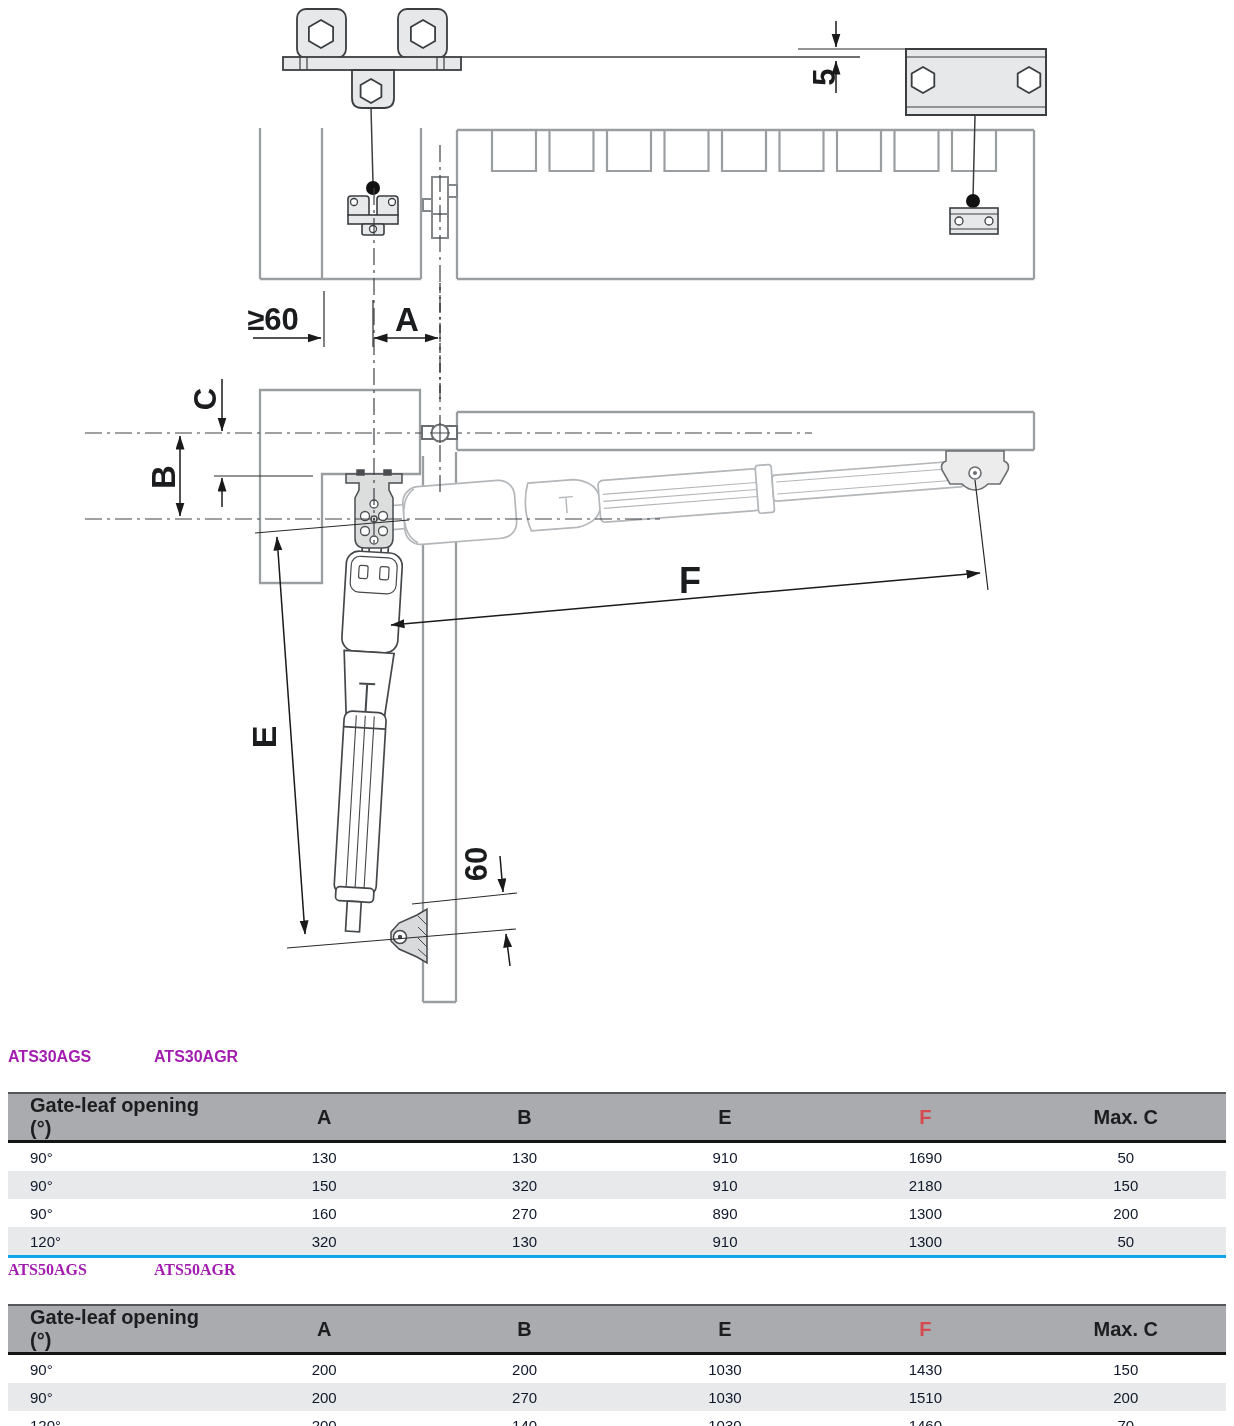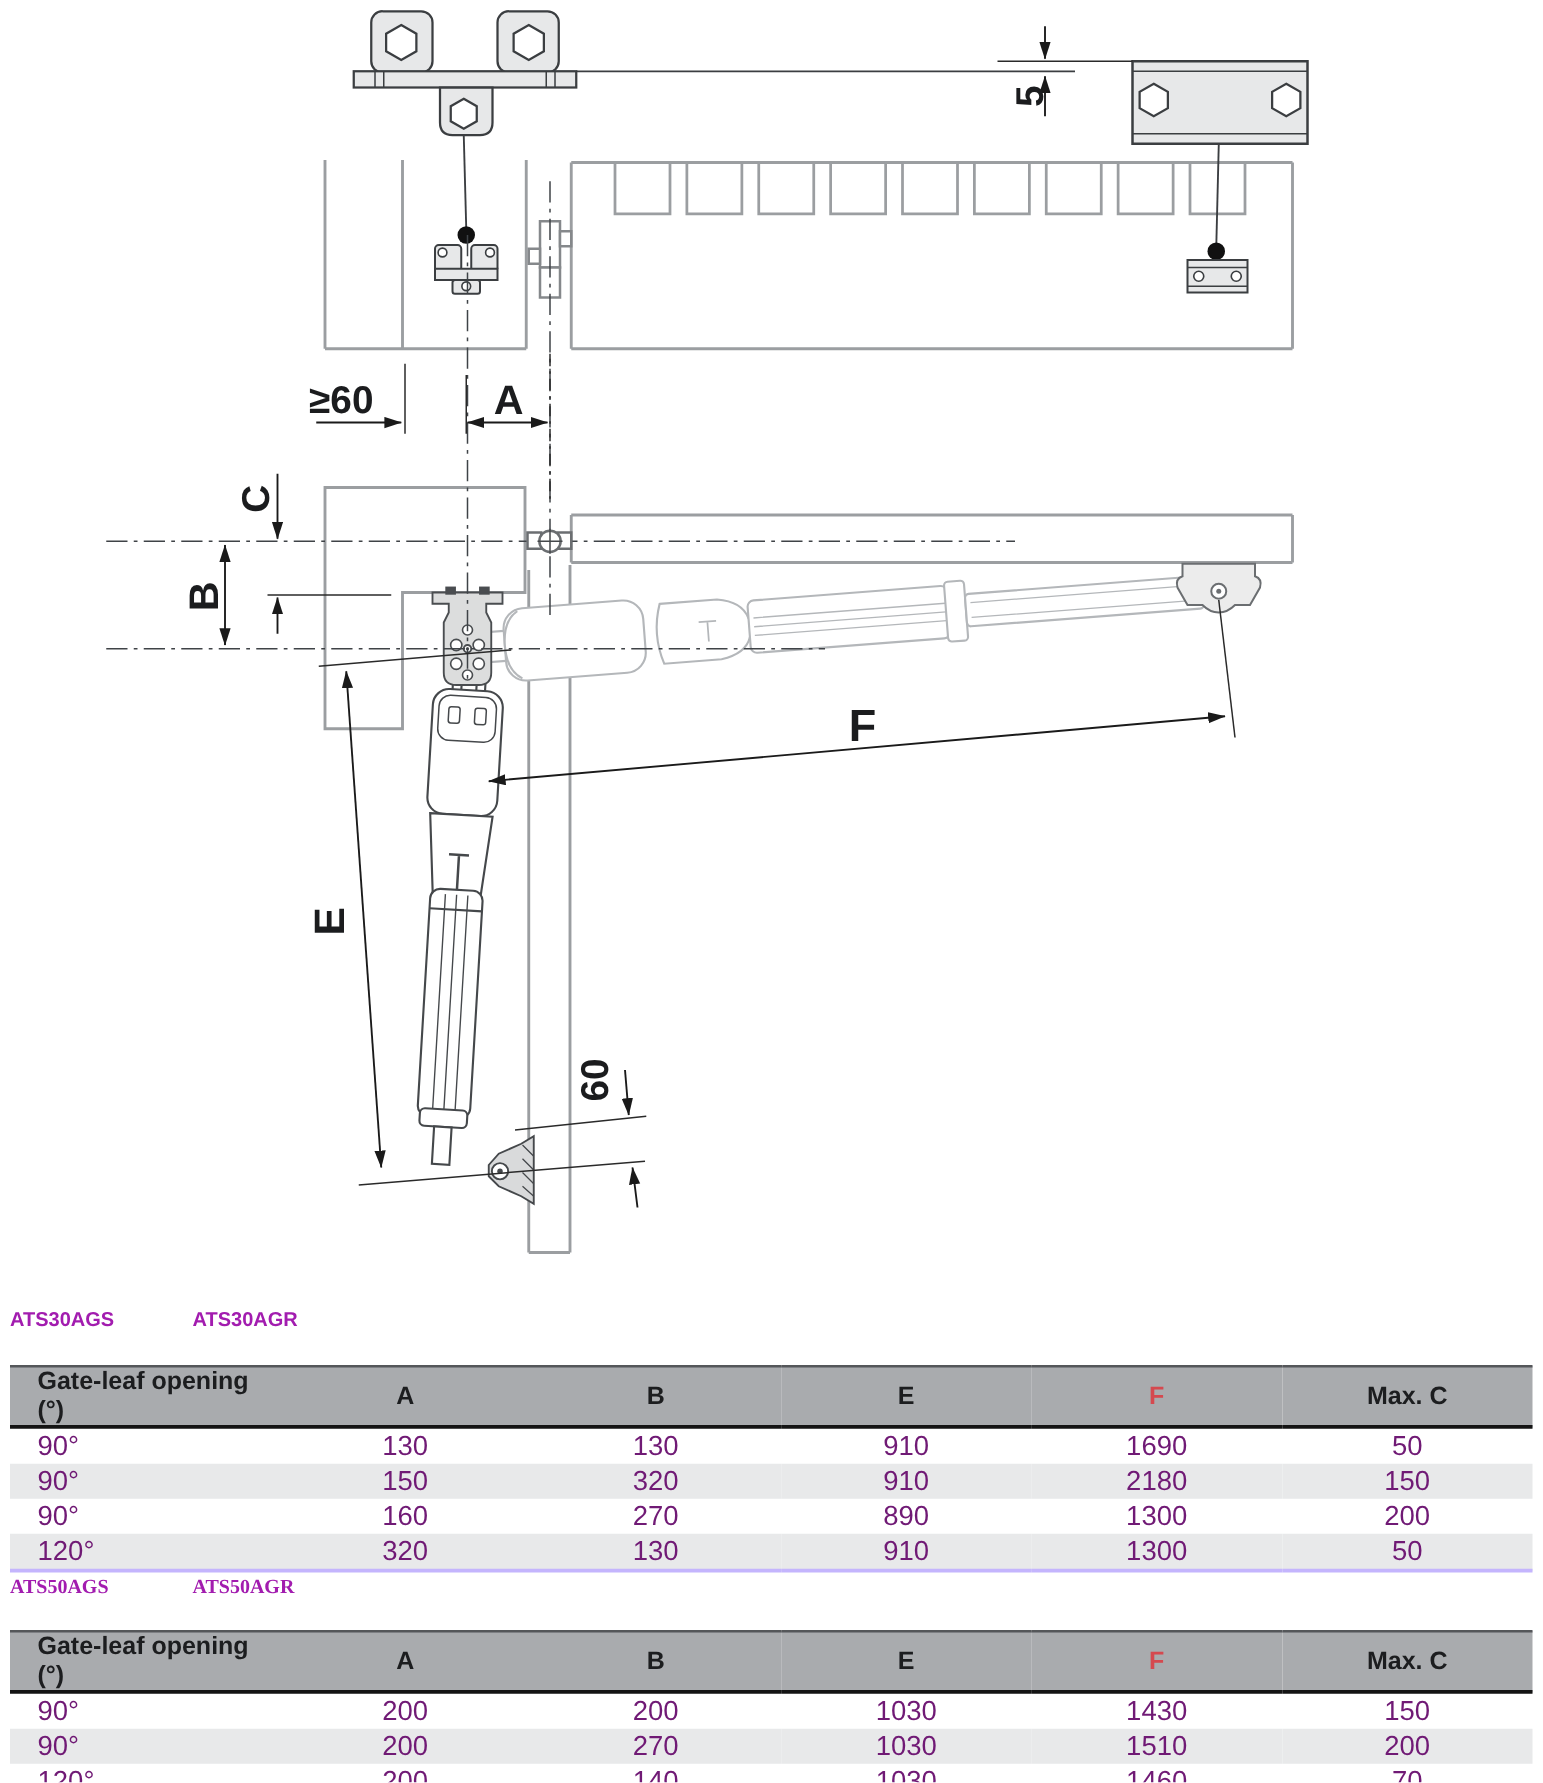--- a/index.html
+++ b/index.html
@@ -2,24 +2,24 @@
 <html><head>
 <meta charset="utf-8">
 <style>
   html,body{margin:0;padding:0;background:#fff;}
   .page{position:relative;width:1234px;height:1426px;background:#fff;overflow:hidden;
         font-family:"Liberation Sans",sans-serif;}
   .diagram{position:absolute;left:0;top:0;}
   .models{position:absolute;left:8px;font-size:16px;font-weight:bold;color:#a21caf;white-space:nowrap;}
   .models .m1{display:inline-block;min-width:146px;}
   table.spec{position:absolute;left:8px;width:1218px;border-collapse:collapse;table-layout:fixed;
-             border-bottom:3px solid #c4b5fd;}
+             border-bottom:3px solid #0ea5e9;}
   table.spec th{background:#a9abae;font-size:20px;font-weight:bold;color:#1c1d1f;height:29px;
                 border-top:2px solid #55575a;border-bottom:3px solid #141414;text-align:center;padding:0;}
-  table.spec td{font-size:22px;color:#701a75;height:28px;text-align:center;padding:0;font-weight:normal;}
+  table.spec td{font-size:15px;color:#0f172a;height:28px;text-align:center;padding:0;font-weight:normal;}
   table.spec th.first,table.spec td.first{text-align:left;padding-left:22px;}
   table.spec col.c0{width:216px;}
   table.spec tbody tr.alt td{background:#e8e9ea;}
   svg text{font-family:"Liberation Sans",sans-serif;font-weight:bold;fill:#1b1c1e;}
 </style>
 </head>
 <body>
 
 <div class="page">
 

